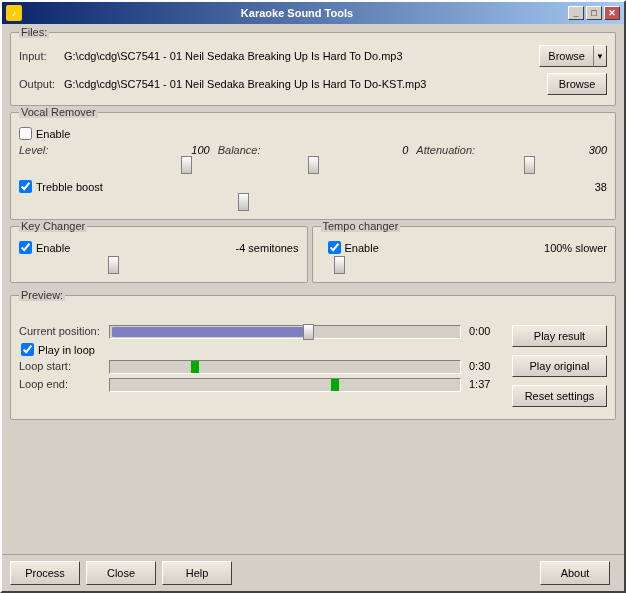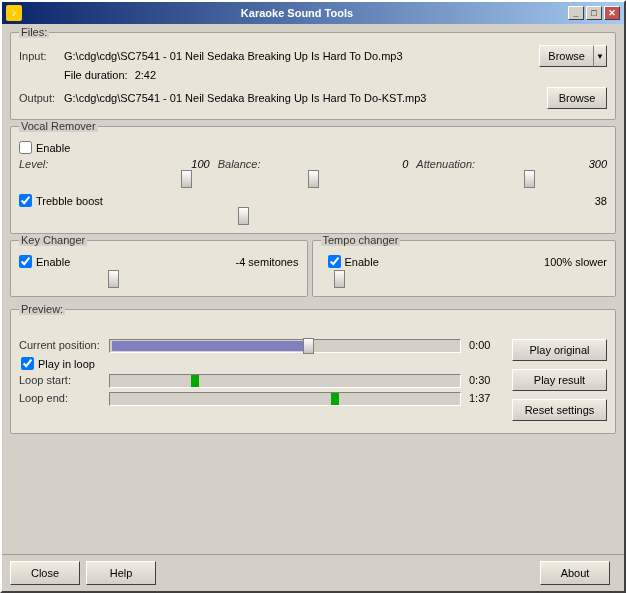--- a/index.html
+++ b/index.html
@@ -303,24 +303,20 @@
     <div class="section files-section">
       <span class="section-label">Files:</span>
       <div class="file-row">
         <span class="file-label">Input:</span>
         <span class="file-path">G:\cdg\cdg\SC7541 - 01 Neil Sedaka  Breaking Up Is Hard To Do.mp3</span>
         <div class="browse-split">
           <div class="browse-main">Browse</div>
           <div class="browse-arrow">▼</div>
         </div>
       </div>
-      <div class="file-duration">
-        <span>File duration:</span>
-        <span style="margin-left:4px;">2:42</span>
-      </div>
       <div class="file-row" style="margin-top:6px;">
         <span class="file-label">Output:</span>
         <span class="file-path">G:\cdg\cdg\SC7541 - 01 Neil Sedaka  Breaking Up Is Hard To Do-KST.mp3</span>
         <div class="browse-btn" style="padding:0 8px;">Browse</div>
       </div>
     </div>
 
     <div class="section vocal-section">
       <span class="section-label">Vocal Remover</span>
       <div class="enable-row">
@@ -417,27 +413,28 @@
           <div class="preview-row">
             <span class="preview-label">Loop end:</span>
             <div style="flex:1; height:14px; background:#d4d0c8; border:1px solid #808080; border-right-color:#fff; border-bottom-color:#fff; position:relative; margin-right:8px;">
               <div style="position:absolute; left:63%; top:0; width:8px; height:100%; background:#00aa00;"></div>
             </div>
             <span class="preview-time">1:37</span>
           </div>
         </div>
 
         <div style="display:flex; flex-direction:column; gap:4px; margin-left:8px; min-width:95px;">
+          <button class="play-btn">Play result</button>
           <button class="play-btn">Play original</button>
-          <button class="play-btn">Play result</button>
           <button class="play-btn">Reset settings</button>
         </div>
       </div>
     </div>
   </div>
 
   <div class="bottom-bar">
+    <button class="bottom-btn">Process</button>
     <button class="bottom-btn">Close</button>
     <button class="bottom-btn">Help</button>
     <div class="bottom-spacer"></div>
     <button class="bottom-btn">About</button>
   </div>
 </div>
 
 </body></html>

